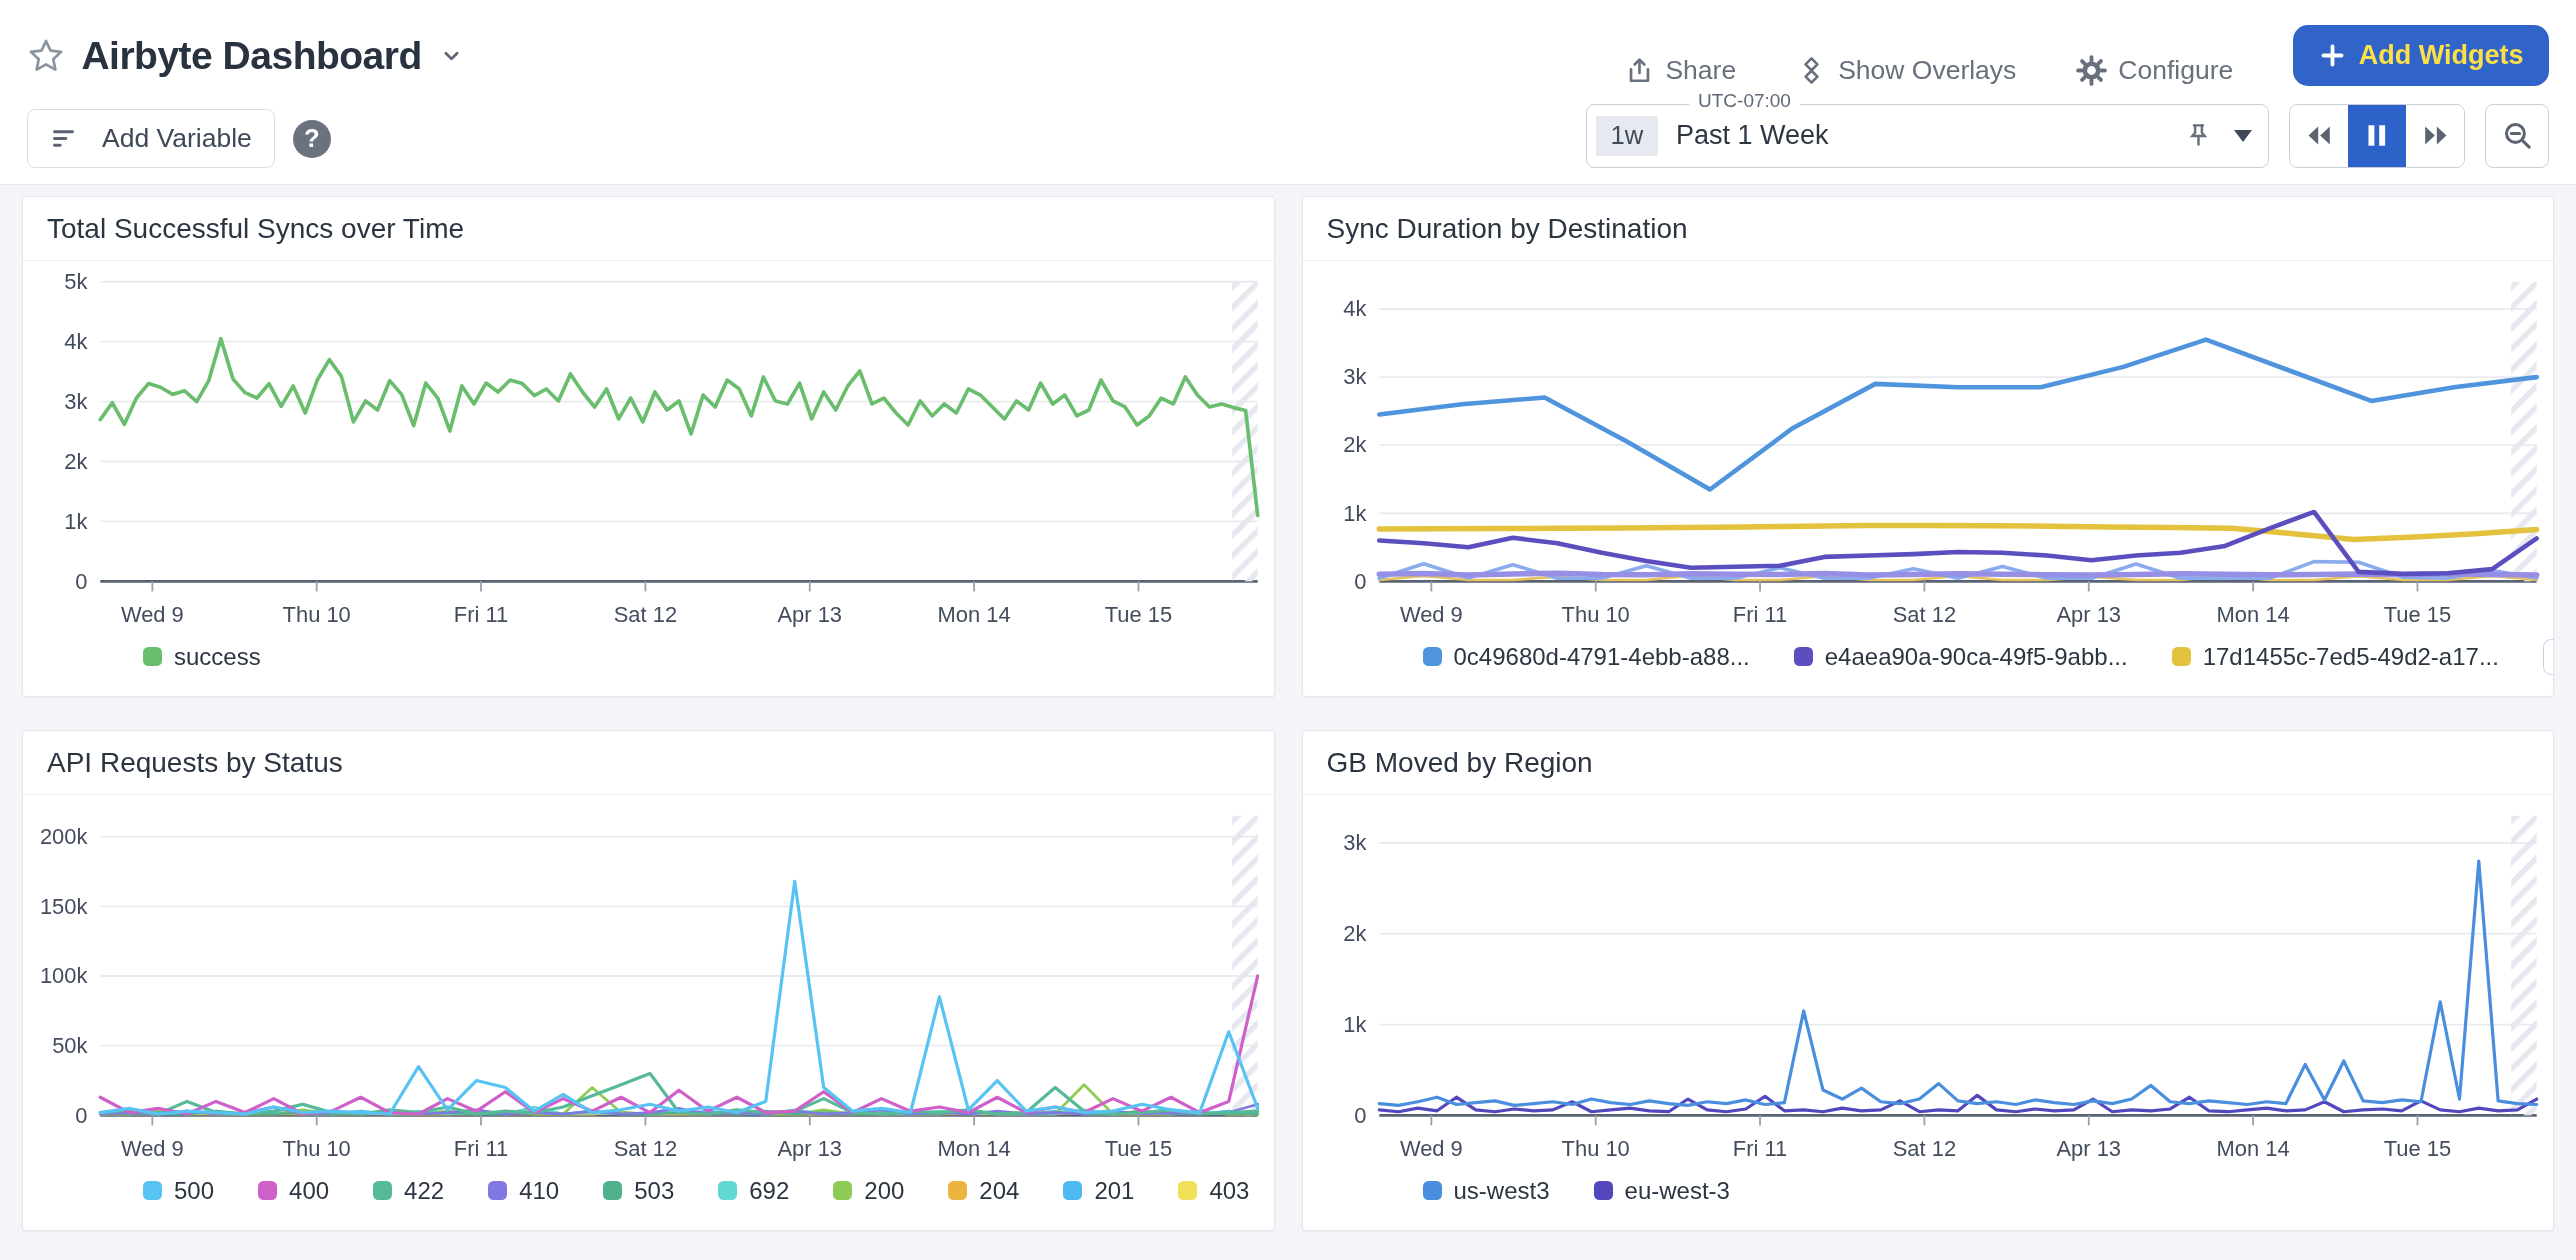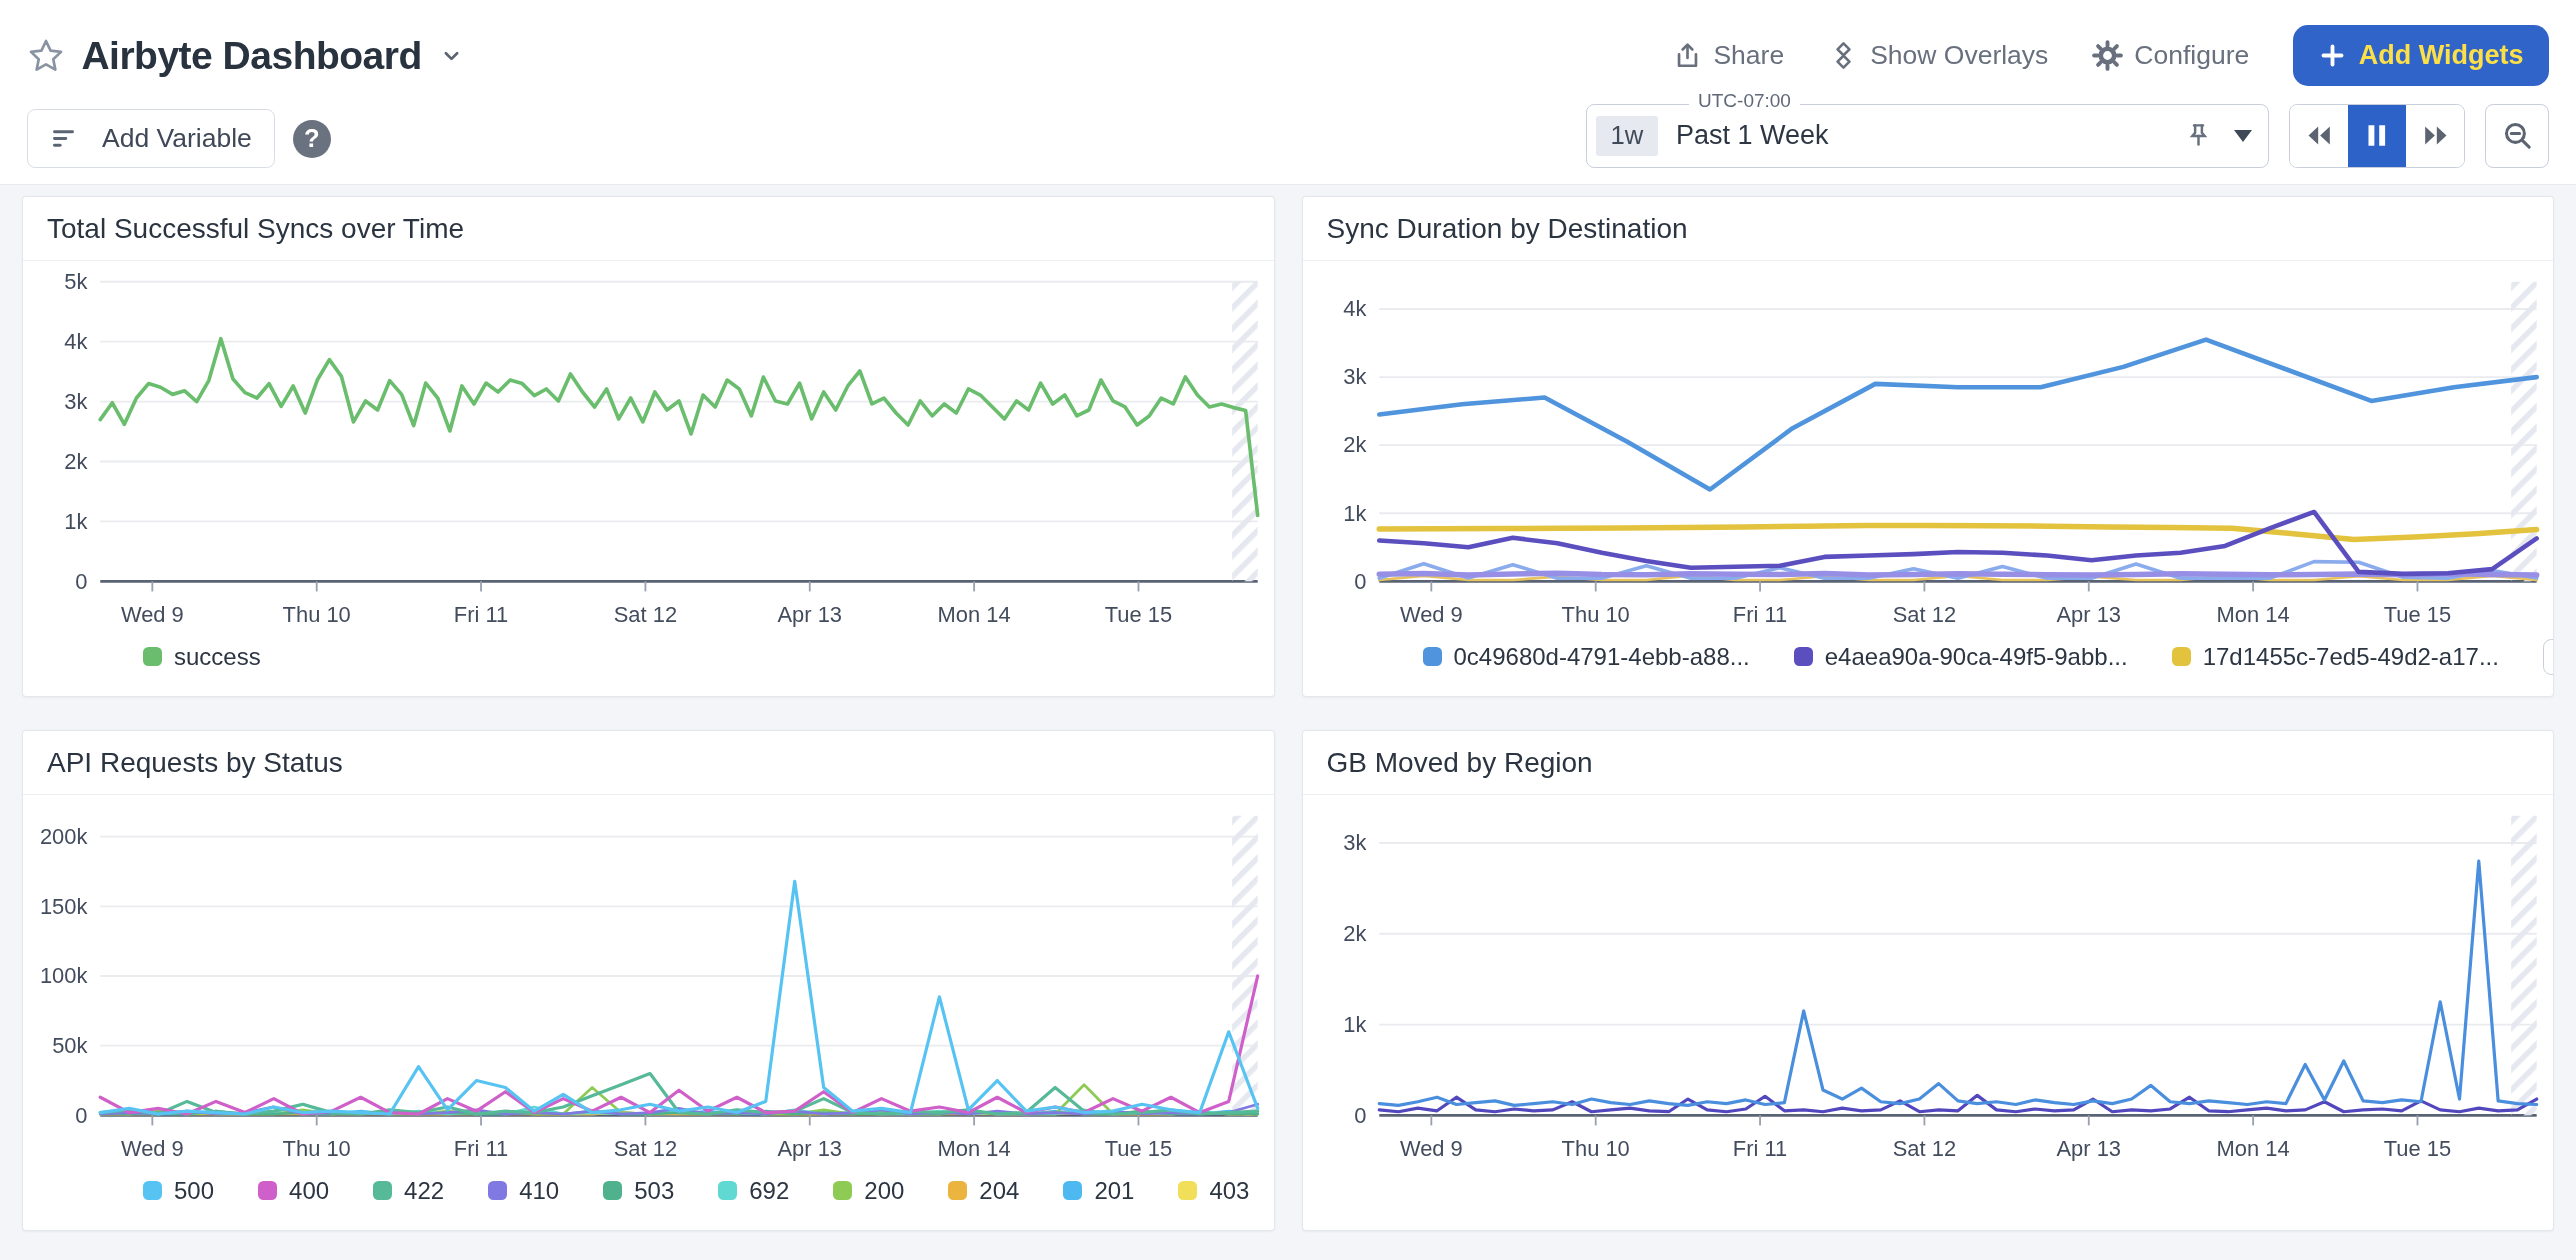--- a/index.html
+++ b/index.html
@@ -4,21 +4,21 @@
 <style>
   * { margin:0; padding:0; box-sizing:border-box; }
   html,body { width:2576px; height:1261px; overflow:hidden;
     font-family:"Liberation Sans", sans-serif; background:#f4f5f8; color:#2c3542; }
 
   
   .hdr { background:#fff; padding:20px 27px 16.4px 27px; border-bottom:0.9px solid #e7e9ee; }
   .hrow1 { display:flex; align-items:center; justify-content:space-between; height:71px; }
   .titlegrp { display:flex; align-items:center; gap:16.4px; }
   .dash-title { font-size:39px; font-weight:600; color:#29323f; letter-spacing:-0.5px; }
-  .actions { display:flex; align-items:center; gap:44px; }
+  .actions { display:flex; align-items:flex-end; gap:60px; }
   .ghostbtn { display:flex; align-items:center; gap:11px; background:none; border:none;
     font-family:inherit; font-size:26.5px; color:#68707e; font-weight:500; cursor:pointer; }
   .primarybtn { display:flex; align-items:center; gap:12.8px; background:#3164c9; color:#fde047;
     border:none; border-radius:15px; font-family:inherit; font-size:27px; font-weight:600;
     padding:14.6px 25.6px; cursor:pointer; }
   .hrow2 { display:flex; align-items:flex-end; justify-content:space-between; margin-top:12.8px; }
   .leftctl { display:flex; align-items:center; gap:18px; }
   .outlinebtn { display:flex; align-items:center; gap:25px; background:#fff;
     border:1.8px solid #d8dce4; border-radius:8.2px; padding:12.8px 22px;
     font-family:inherit; font-size:26.5px; color:#3e4856; font-weight:500; cursor:pointer; }
@@ -388,15 +388,25 @@
           <text class="xtick" x="674.757" y="388" text-anchor="middle">Sat 12</text>
           <line x1="854.6709999999999" y1="344" x2="854.6709999999999" y2="355" stroke="#99a1af" stroke-width="2"></line>
           <text class="xtick" x="854.6709999999999" y="388" text-anchor="middle">Apr 13</text>
           <line x1="1034.585" y1="344" x2="1034.585" y2="355" stroke="#99a1af" stroke-width="2"></line>
           <text class="xtick" x="1034.585" y="388" text-anchor="middle">Mon 14</text>
           <line x1="1214.499" y1="344" x2="1214.499" y2="355" stroke="#99a1af" stroke-width="2"></line>
           <text class="xtick" x="1214.499" y="388" text-anchor="middle">Tue 15</text>
           <polyline points="78.0,338.0 99.1,340.0 120.2,336.0 141.3,339.0 162.5,324.1 183.6,338.0 204.7,340.0 225.8,337.0 246.9,339.0 268.0,338.0 289.2,329.1 310.3,340.0 331.4,338.0 352.5,336.0 373.6,339.0 394.8,340.0 415.9,326.1 437.0,338.0 458.1,340.0 479.2,337.0 500.3,323.1 521.5,339.0 542.6,338.0 563.7,340.0 584.8,336.0 605.9,339.0 627.0,338.0 648.1,328.1 669.3,340.0 690.4,338.0 711.5,339.0 732.6,322.1 753.7,338.0 774.9,340.0 796.0,337.0 817.1,339.0 838.2,338.0 859.3,326.1 880.4,340.0 901.6,338.0 922.7,339.0 943.8,337.0 964.9,324.1 986.0,339.0 1007.1,340.0 1028.3,338.0 1049.4,336.0 1070.5,339.0 1091.6,338.0 1112.7,329.1 1133.8,340.0 1155.0,338.0 1176.1,337.0 1197.2,339.0 1218.3,328.1 1239.4,338.0 1260.5,340.0 1281.6,336.0 1302.8,339.0 1323.9,338.0 1345.0,326.1" fill="none" stroke="#5247bd" stroke-width="3.5" stroke-linejoin="round" stroke-linecap="round"></polyline>
           <polyline points="78.0,331.1 99.1,333.1 120.2,329.1 141.3,324.1 162.5,332.1 183.6,330.1 204.7,328.1 225.8,333.1 246.9,331.1 268.0,329.1 289.2,332.1 310.3,326.1 331.4,330.1 352.5,332.1 373.6,328.1 394.8,331.1 415.9,333.1 437.0,329.1 458.1,331.1 479.2,327.1 500.3,332.1 521.5,330.1 542.6,229.7 563.7,316.2 584.8,326.1 605.9,314.2 627.0,329.1 648.1,331.1 669.3,326.1 690.4,309.2 711.5,328.1 732.6,331.1 753.7,329.1 774.9,332.1 796.0,327.1 817.1,330.1 838.2,332.1 859.3,328.1 880.4,331.1 901.6,326.1 922.7,311.2 943.8,329.1 964.9,331.1 986.0,328.1 1007.1,330.1 1028.3,332.1 1049.4,329.1 1070.5,331.1 1091.6,288.3 1112.7,327.1 1133.8,284.4 1155.0,328.1 1176.1,330.1 1197.2,327.1 1218.3,329.1 1239.4,219.8 1260.5,326.1 1281.6,65.7 1302.8,328.1 1323.9,331.1 1345.0,332.1" fill="none" stroke="#4a8ede" stroke-width="3.5" stroke-linejoin="round" stroke-linecap="round"></polyline>
         </svg></div>
+    <div class="legend">
+        <span class="li">
+          <span class="sw" style="background:#4a8ede"></span>
+          <span>us-west3</span>
+        </span>
+        <span class="li">
+          <span class="sw" style="background:#5247bd"></span>
+          <span>eu-west-3</span>
+        </span>
+      </div>
   </section>
 </main>
 
 
 </body></html>

